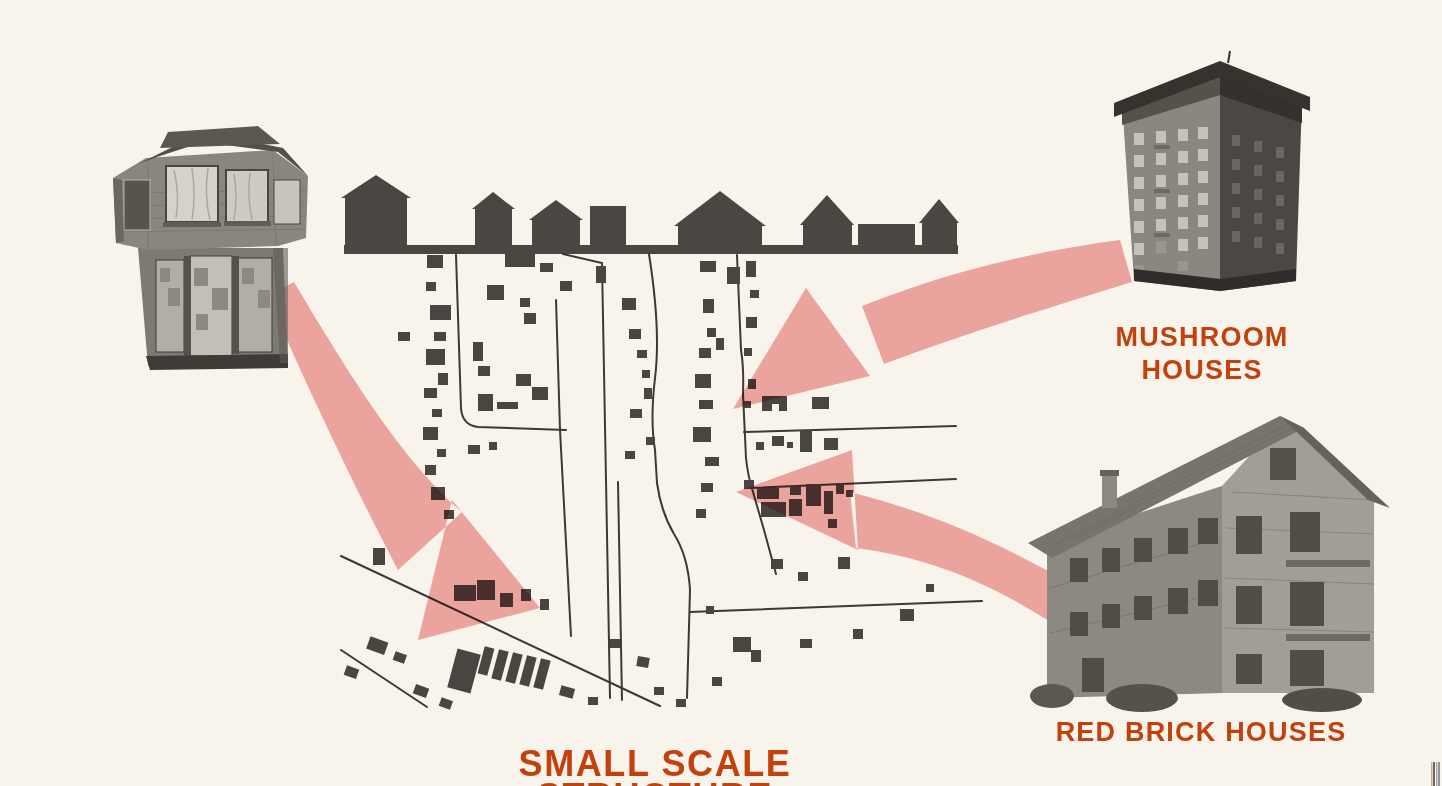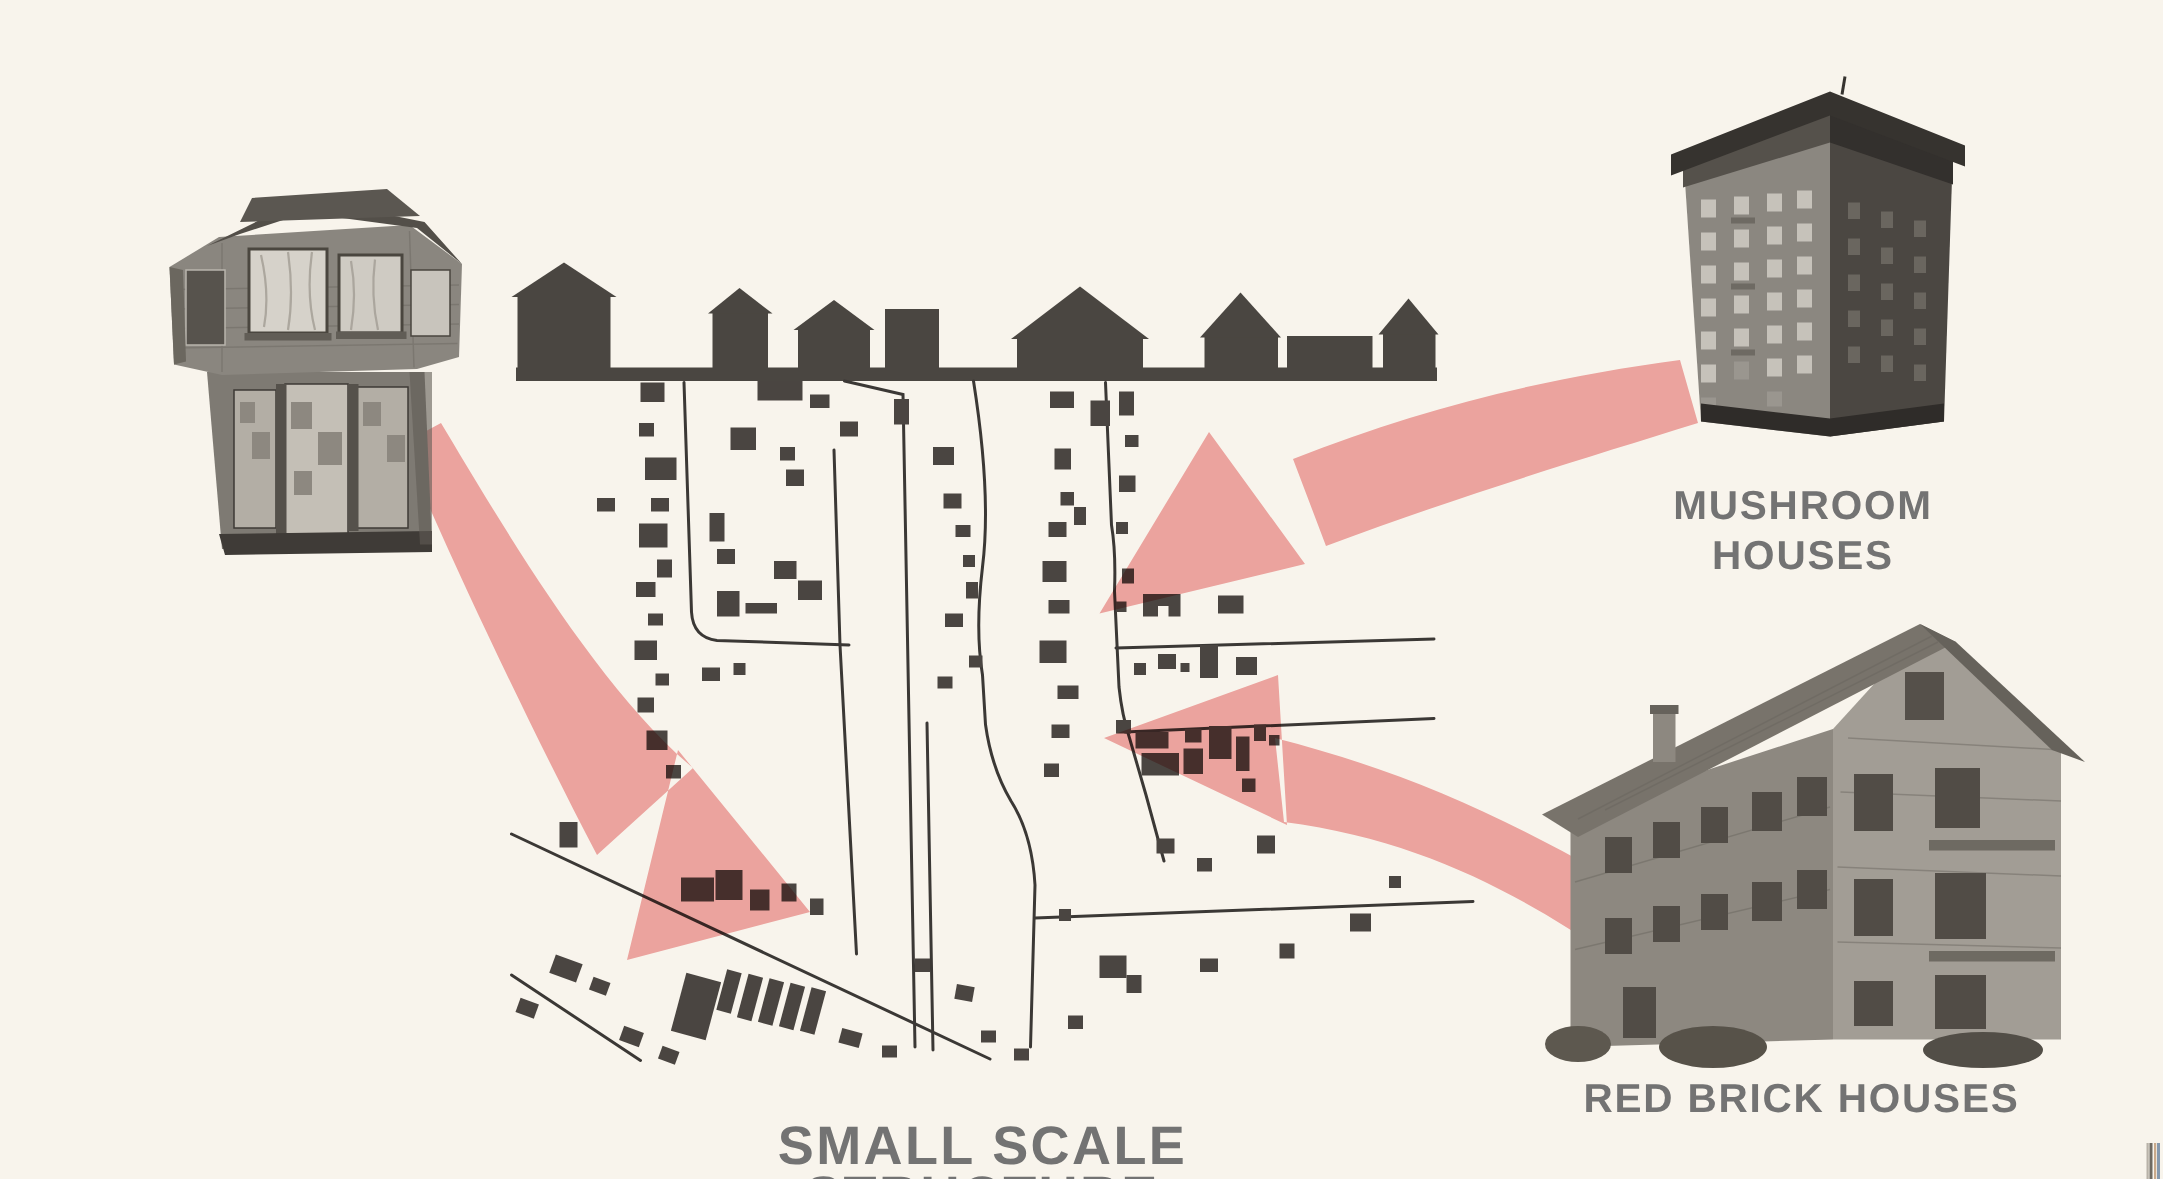--- a/index.html
+++ b/index.html
@@ -4,21 +4,21 @@
 <style>
   html,body{margin:0;padding:0;}
   body{background:#f8f4ec;}
   .stage{
     position:relative;width:1442px;height:786px;overflow:hidden;
     background:#f8f4ec;
     font-family:"Liberation Sans",sans-serif;
   }
   .art{position:absolute;left:0;top:0;width:1442px;height:786px;}
   .lbl{
-    position:absolute;color:#737373;font-weight:700;
+    position:absolute;color:#c2410c;font-weight:700;
     letter-spacing:1.2px;text-align:center;line-height:33px;
   }
   #kiosk-label{left:94px;top:384px;width:200px;font-size:27px;}
   #mushroom-label{left:1052px;top:321px;width:300px;font-size:27px;}
   #redbrick-label{left:1041px;top:716px;width:320px;font-size:27px;}
   #map-title{left:405px;top:747px;width:500px;font-size:36px;letter-spacing:1.6px;}
   .blend{mix-blend-mode:multiply;}
 </style>
 </head>
 <body>

